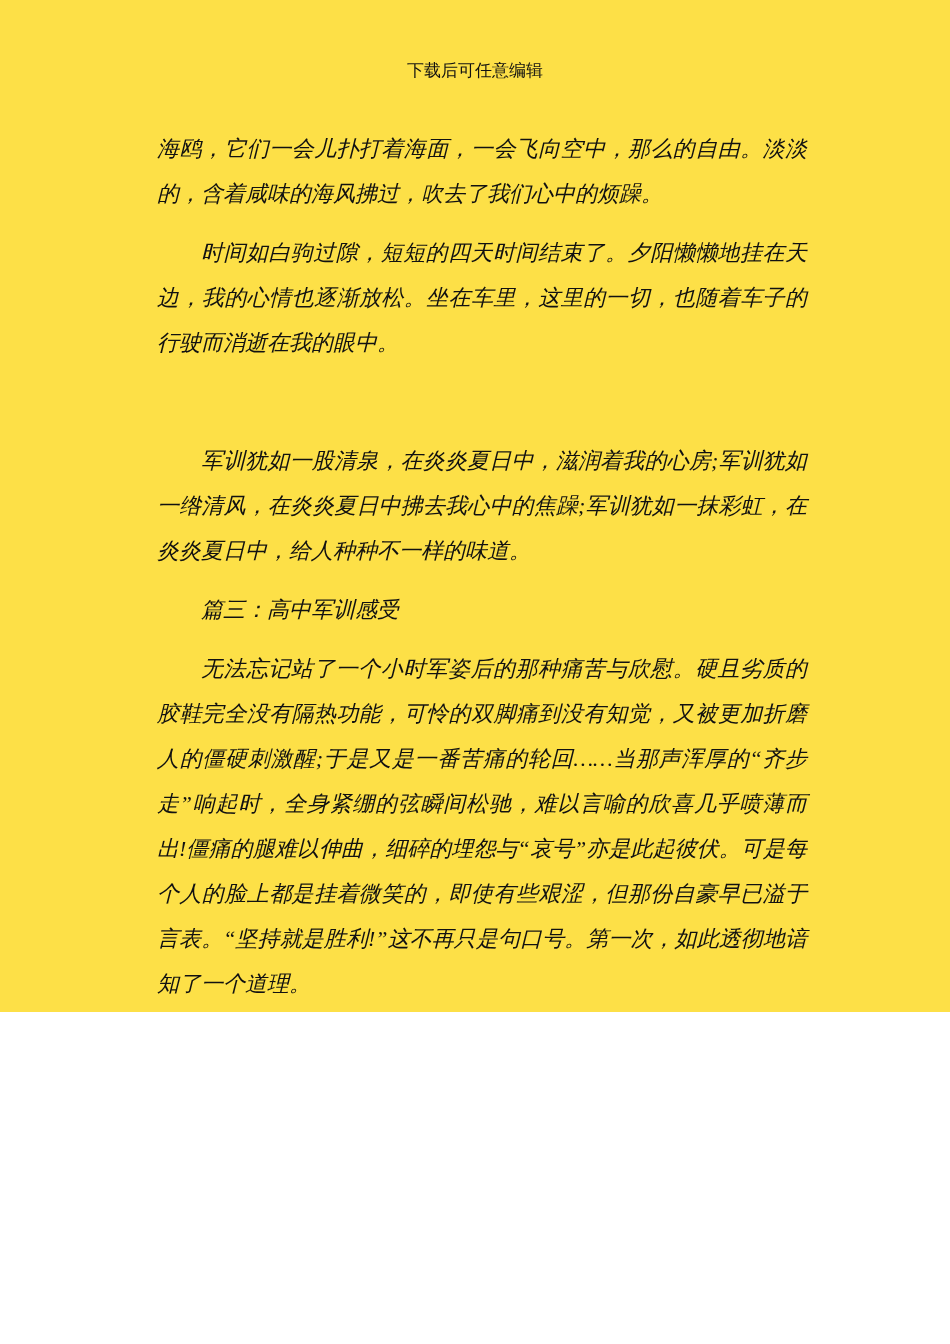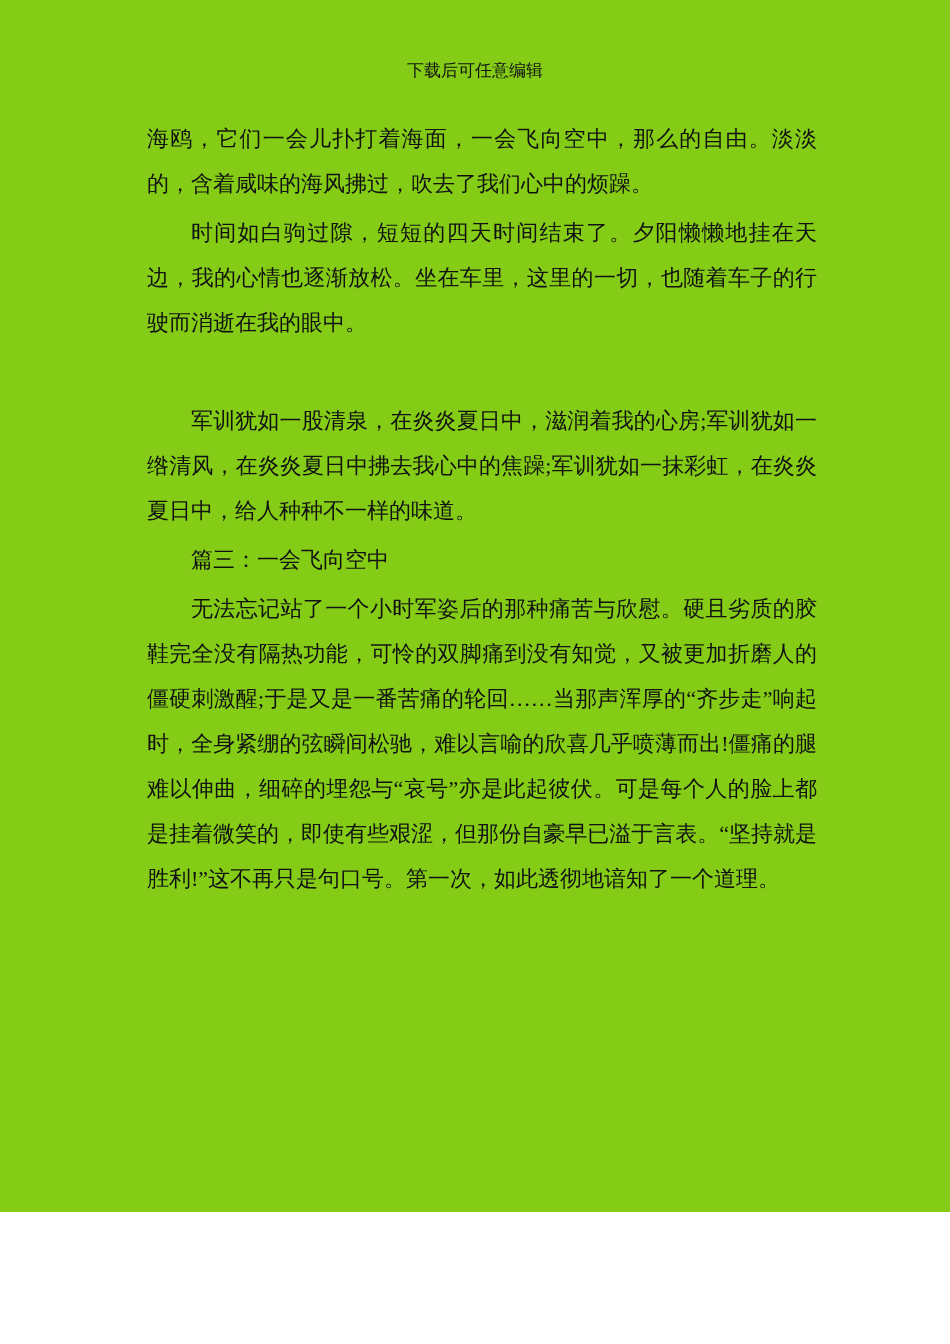--- a/index.html
+++ b/index.html
@@ -3,22 +3,22 @@
 <meta charset="utf-8">
 <style>
   html, body {
     margin: 0;
     padding: 0;
     background: #ffffff;
   }
   .page {
     position: relative;
     width: 950px;
-    height: 1212px;
-    background: #84cc16;
+    height: 1012px;
+    background: #fde047;
     color: #111111;
     font-family: "Liberation Serif", "DejaVu Serif", serif;
     overflow: hidden;
   }
   .page-header {
     position: absolute;
     top: 60px;
     left: 0;
     width: 100%;
     text-align: center;
@@ -30,22 +30,23 @@
     position: absolute;
     top: 112px;
     left: 143px;
     width: 678px;
     font-size: 22px;
     line-height: 45px;
     text-align: justify;
     color: #111111;
   }
   .doc-body p.para {
-    margin: 4px;
+    margin: 14px;
     padding: 0;
+    font-style: italic;
   }
   .doc-body p.para.indent {
     text-indent: 2em;
   }
   .doc-body p.para.empty {
     height: 45px;
   }
   .page-number {
     position: absolute;
     top: 1228px;
@@ -61,18 +62,18 @@
 <body>
 
 <div class="page">
   <div class="page-header">下载后可任意编辑</div>
 
   <div class="doc-body">
       <p class="para">海鸥，它们一会儿扑打着海面，一会飞向空中，那么的自由。淡淡的，含着咸味的海风拂过，吹去了我们心中的烦躁。</p>
       <p class="para indent">时间如白驹过隙，短短的四天时间结束了。夕阳懒懒地挂在天边，我的心情也逐渐放松。坐在车里，这里的一切，也随着车子的行驶而消逝在我的眼中。</p>
       <p class="para empty"></p>
       <p class="para indent">军训犹如一股清泉，在炎炎夏日中，滋润着我的心房;军训犹如一绺清风，在炎炎夏日中拂去我心中的焦躁;军训犹如一抹彩虹，在炎炎夏日中，给人种种不一样的味道。</p>
-      <p class="para indent">篇三：一会飞向空中</p>
+      <p class="para indent">篇三：高中军训感受</p>
       <p class="para indent">无法忘记站了一个小时军姿后的那种痛苦与欣慰。硬且劣质的胶鞋完全没有隔热功能，可怜的双脚痛到没有知觉，又被更加折磨人的僵硬刺激醒;于是又是一番苦痛的轮回……当那声浑厚的“齐步走”响起时，全身紧绷的弦瞬间松驰，难以言喻的欣喜几乎喷薄而出!僵痛的腿难以伸曲，细碎的埋怨与“哀号”亦是此起彼伏。可是每个人的脸上都是挂着微笑的，即使有些艰涩，但那份自豪早已溢于言表。“坚持就是胜利!”这不再只是句口号。第一次，如此透彻地谙知了一个道理。</p>
     </div>
 
   <div class="page-number">3</div>
 </div>
 
 </body></html>

